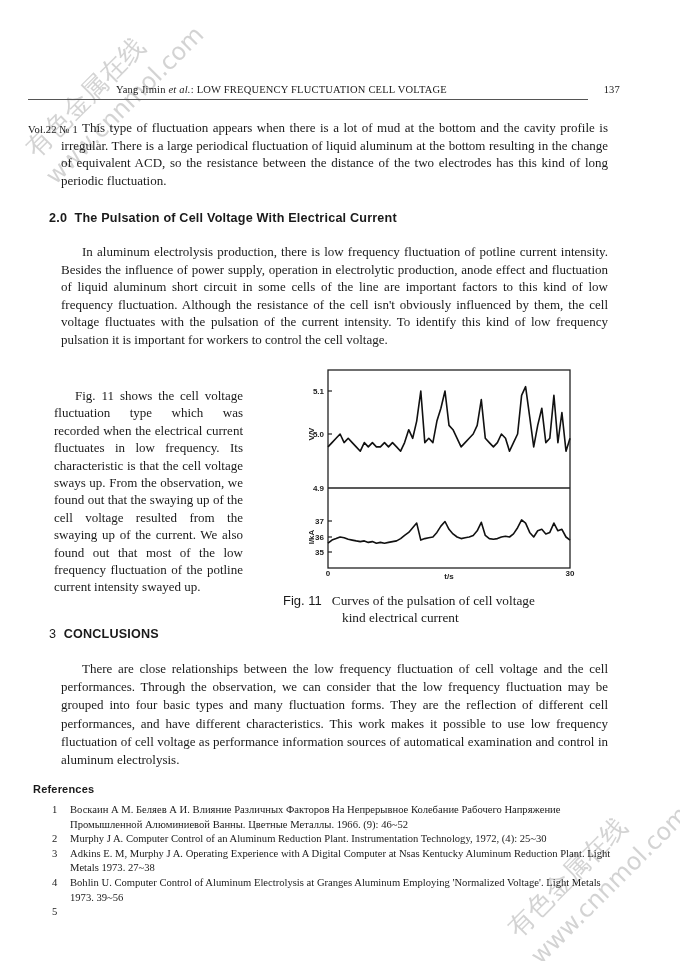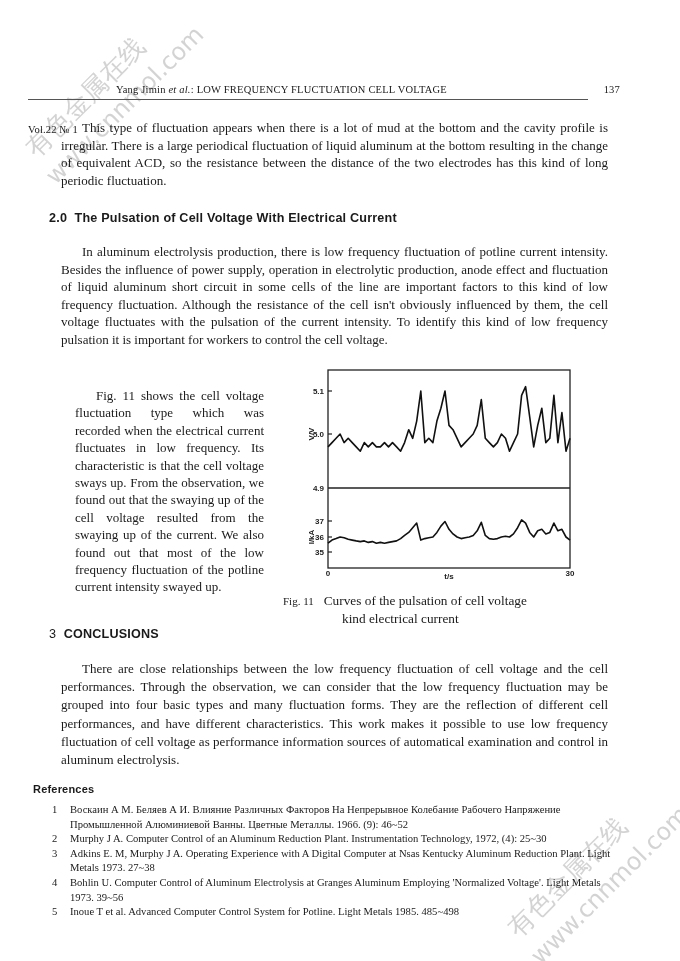--- a/index.html
+++ b/index.html
@@ -12,21 +12,21 @@
   .rh-page{position:absolute;right:0;top:0;}
   .rh-rule{position:absolute;left:0;top:15px;width:560px;border-top:1px solid #555;}
   .para{font-size:13px;line-height:17.6px;text-align:justify;margin:12px;}
   .para .indent{display:inline-block;width:21px;}
   .heading{font-family:"Liberation Sans","DejaVu Sans",sans-serif;font-weight:bold;font-size:12.6px;letter-spacing:0.2px;}
   .refs{font-size:10.6px;line-height:14.6px;}
   .ref-item{position:relative;padding-left:18px;}
   .ref-num{position:absolute;left:0;top:0;}
   .watermark{color:#c9c9c9;font-family:"DejaVu Sans",sans-serif;font-size:22px;white-space:nowrap;transform-origin:left top;pointer-events:none;opacity:0.8;}
   .fig-caption{font-size:13.3px;line-height:17px;}
-  .fig-caption .fig-label{font-family:Liberation Serif, serif;font-size:11px;}
+  .fig-caption .fig-label{font-family:Liberation Sans, sans-serif;font-size:13px;}
   .chart-text{font-family:"Liberation Sans","DejaVu Sans",sans-serif;font-weight:bold;font-size:8px;fill:#222;}
 </style>
 </head>
 <body>
 
 <div class="abs watermark" style="left:18px;top:140px;transform:rotate(-45deg);font-size:26px;">有色金属在线</div>
 <div class="abs watermark" style="left:40px;top:170px;transform:rotate(-45deg);font-size:24px;">www.cnnmol.com</div>
 <div class="abs watermark" style="left:500px;top:920px;transform:rotate(-45deg);font-size:26px;">有色金属在线</div>
 <div class="abs watermark" style="left:525px;top:950px;transform:rotate(-45deg);font-size:24px;">www.cnnmol.com</div>
 
@@ -42,21 +42,21 @@
 </div>
 
 <div class="abs heading" style="left:49px;top:211px;">
   <span>2.0</span>&nbsp;&nbsp;<span>The Pulsation of Cell Voltage With Electrical Current</span>
 </div>
 
 <div class="abs" style="left:49px;top:231px;width:571px;">
   <p class="para"><span class="indent"></span><span>In aluminum electrolysis production, there is low frequency fluctuation of potline current intensity. Besides the influence of power supply, operation in electrolytic production, anode effect and fluctuation of liquid aluminum short circuit in some cells of the line are important factors to this kind of low frequency fluctuation. Although the resistance of the cell isn't obviously influenced by them, the cell voltage fluctuates with the pulsation of the current intensity. To identify this kind of low frequency pulsation it is important for workers to control the cell voltage.</span></p>
 </div>
 
-<div class="abs" style="left:63px;top:375px;width:213px;">
+<div class="abs" style="left:42px;top:375px;width:213px;">
   <p class="para" style="line-height:17.4px;"><span class="indent"></span><span>Fig. 11 shows the cell voltage fluctuation type which was recorded when the electrical current fluctuates in low frequency. Its characteristic is that the cell voltage sways up. From the observation, we found out that the swaying up of the cell voltage resulted from the swaying up of the current. We also found out that most of the low frequency fluctuation of the potline current intensity swayed up.</span></p>
 </div>
 
 <div class="abs" style="left:290px;top:362px;width:330px;height:220px;">
   <svg id="chart-svg" width="330" height="220" viewBox="0 0 330 220">
 
     <rect x="38" y="8" width="242" height="198" fill="none" stroke="#222" stroke-width="1.3"></rect>
     <line x1="38" y1="126" x2="280" y2="126" stroke="#222" stroke-width="1.3"></line>
 
     <line x1="38" y1="29" x2="42" y2="29" stroke="#222" stroke-width="1.2"></line>
@@ -95,14 +95,14 @@
 <div class="abs" style="left:49px;top:648px;width:571px;">
   <p class="para" style="line-height:18.2px;"><span class="indent"></span><span>There are close relationships between the low frequency fluctuation of cell voltage and the cell performances. Through the observation, we can consider that the low frequency fluctuation may be grouped into four basic types and many fluctuation forms. They are the reflection of different cell performances, and have different characteristics. This work makes it possible to use low frequency fluctuation of cell voltage as performance information sources of automatical examination and control in aluminum electrolysis.</span></p>
 </div>
 
 <div class="abs heading" style="left:33px;top:783px;font-size:11px;">References</div>
 <div class="abs refs" style="left:52px;top:803px;width:560px;">
   <div class="ref-item"><span class="ref-num">1</span><span>Воскаин А М. Беляев А И. Влияние Различных Факторов На Непрерывное Колебание Рабочего Напряжение Промышленной Алюминиевой Ванны. Цветные Металлы. 1966. (9): 46~52</span></div>
   <div class="ref-item"><span class="ref-num">2</span><span>Murphy J A. Computer Control of an Aluminum Reduction Plant. Instrumentation Technology, 1972, (4): 25~30</span></div>
   <div class="ref-item"><span class="ref-num">3</span><span>Adkins E. M, Murphy J A. Operating Experience with A Digital Computer at Nsas Kentucky Aluminum Reduction Plant. Light Metals 1973. 27~38</span></div>
   <div class="ref-item"><span class="ref-num">4</span><span>Bohlin U. Computer Control of Aluminum Electrolysis at Granges Aluminum Employing 'Normalized Voltage'. Light Metals 1973. 39~56</span></div>
-  <div class="ref-item"><span class="ref-num">5</span><span>Inoue T et al. Advanced Computer Control System for Potline. Light Metals 1985. 485~498</span></div>
+  <div class="ref-item"><span class="ref-num">5</span></div>
 </div>
 
 </body></html>

